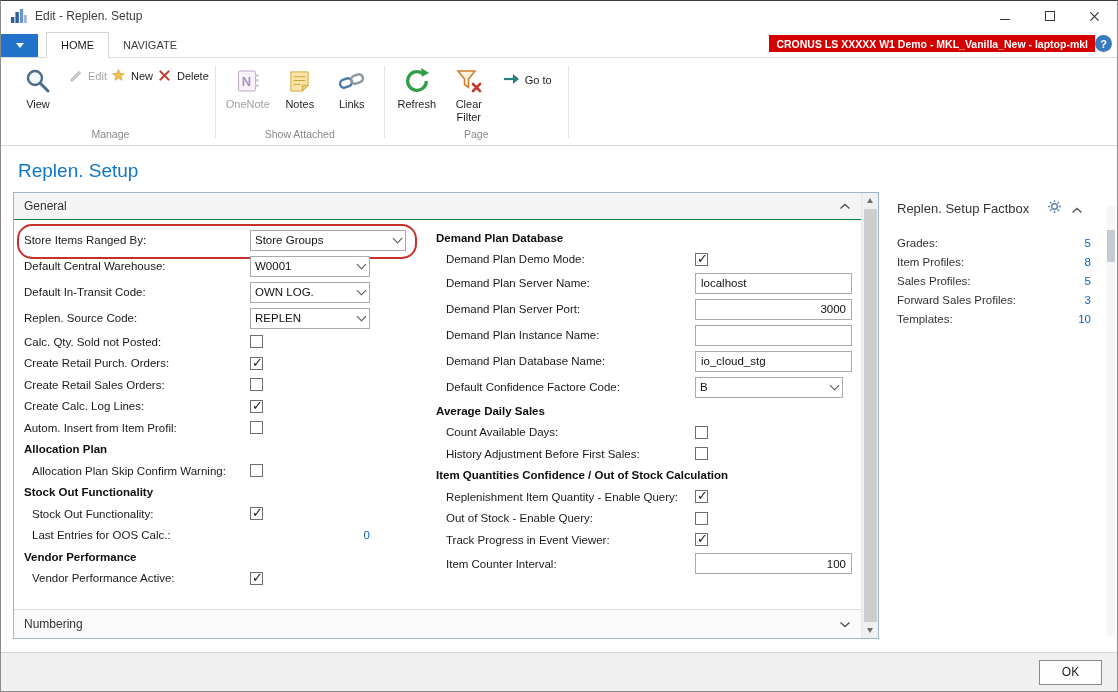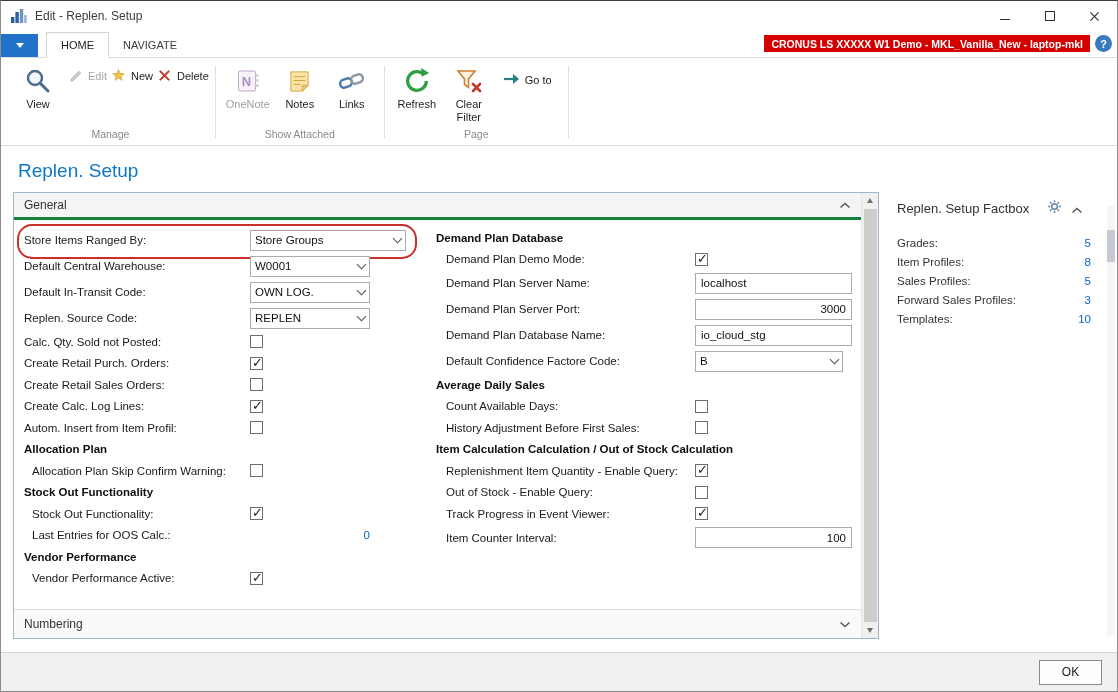--- a/index.html
+++ b/index.html
@@ -15,21 +15,21 @@
   .win-btn { width:45px; display:flex; align-items:center; justify-content:center; }
   .glyph-min { width:10px; border-bottom:1.2px solid #333; margin-top:6px; }
   .glyph-max { width:10px; height:10px; border:1.2px solid #333; }
 
   
   .tabrow { height:27px; display:flex; align-items:flex-end; border-bottom:1px solid #dcdcdc; flex:none; }
   .app-menu { width:37px; height:23px; background:#2073c8; display:flex; align-items:center; justify-content:center; margin:0 8px 0 0; align-self:flex-end; }
   .caret { width:0; height:0; border-left:4px solid transparent; border-right:4px solid transparent; border-top:5px solid #fff; }
   .tab { padding:6px 14px 6px; font-size:11px; color:#3c3c3c; }
   .tab.active { border:1px solid #d4d4d4; border-bottom:1px solid #fff; background:#fff; margin-bottom:-1px; color:#1a1a1a; }
-  .tab-right { margin-left:auto; display:flex; align-items:center; gap:5px; padding-right:5px; margin-bottom:5px; }
+  .tab-right { margin-left:auto; display:flex; align-items:center; padding-right:5px; margin-bottom:5px; }
   .env-badge { background:#d40000; color:#fff; font-size:10.5px; font-weight:bold; padding:2.5px 7px; white-space:nowrap; }
   .help-btn { width:17px; height:17px; border-radius:50%; background:#3a7abe; color:#fff; font-size:11px; font-weight:bold; display:flex; align-items:center; justify-content:center; }
 
   
   .ribbon { height:88px; border-bottom:1px solid #d9d9d9; display:flex; padding:3px 0 0 8px; flex:none; background:#fff; }
   .rgroup { display:flex; flex-direction:column; padding:0 3px; }
   .rgroup-buttons { display:flex; align-items:flex-start; flex:1; }
   .rgroup-label { margin-top:auto; text-align:center; font-size:10.5px; color:#8a8a8a; padding:2px 6px 5px; }
   .rdivider { width:1px; background:#e2e2e2; margin:5px 3px 7px; }
   .rb-big { width:52px; display:flex; flex-direction:column; align-items:center; padding-top:3px; }
@@ -42,21 +42,21 @@
   .rb-small .ic { width:14px; display:flex; justify-content:center; }
   .rb-goto { display:flex; align-items:center; gap:5px; font-size:11px; color:#1e1e1e; margin:12px 10px 0 8px; }
 
   
   .pagetitle-bar { height:46px; padding:14px 0 0 17px; flex:none; }
   .pagetitle { font-size:19px; color:#0e77c8; }
 
   
   .main { flex:1; display:flex; padding:0 12px 13px 12px; overflow:hidden; }
   .content-box { width:866px; flex:none; border:1px solid #9fb6c9; background:#fff; position:relative; display:flex; flex-direction:column; }
-  .fasttab-header { height:27px; display:flex; align-items:center; padding:0 10px; margin-right:17px; background:#f4f4f4; border-bottom:3px solid #15803d; font-size:12px; color:#333; }
+  .fasttab-header { height:27px; display:flex; align-items:center; padding:0 10px; margin-right:17px; background:#f4f4f4; border-bottom:1px solid #15803d; font-size:12px; color:#333; }
   .fasttab-footer { margin-top:auto; height:29px; display:flex; align-items:center; padding:0 10px; margin-right:17px; border-top:1px solid #dedede; font-size:12px; color:#333; background:#fafafa; }
   .ft-chev { margin-left:auto; display:flex; }
 
   .columns { display:flex; padding:7px 0 0 10px; margin-right:17px; }
   .col-left { width:412px; flex:none; }
   .col-right { flex:1; }
 
   .row { display:flex; align-items:center; height:21.5px; position:relative; }
   .row.t-select, .row.t-text { height:26px; }
   .flabel { font-size:11.5px; color:#1a1a1a; white-space:nowrap; }
@@ -378,20 +378,26 @@
                 <span>localhost</span>
               </div>
             </div>
             <div class="row t-text indent">
               <span class="flabel">Demand Plan Server Port:</span>
               <div class="ctl-text right">
                 <span>3000</span>
               </div>
             </div>
             <div class="row t-text indent">
+              <span class="flabel">Demand Plan Instance Name:</span>
+              <div class="ctl-text">
+                <span></span>
+              </div>
+            </div>
+            <div class="row t-text indent">
               <span class="flabel">Demand Plan Database Name:</span>
               <div class="ctl-text">
                 <span>io_cloud_stg</span>
               </div>
             </div>
             <div class="row t-select indent">
               <span class="flabel">Default Confidence Factore Code:</span>
               <div class="ctl-select">
                 <span class="val">B</span>
                 <span class="dd"></span>
@@ -402,21 +408,21 @@
             </div>
             <div class="row t-check indent">
               <span class="flabel">Count Available Days:</span>
               <span class="ctl-check"></span>
             </div>
             <div class="row t-check indent">
               <span class="flabel">History Adjustment Before First Sales:</span>
               <span class="ctl-check"></span>
             </div>
             <div class="row t-header">
-              <span class="hlabel">Item Calculation Calculation / Out of Stock Calculation</span>
+              <span class="hlabel">Item Quantities Confidence / Out of Stock Calculation</span>
             </div>
             <div class="row t-check indent">
               <span class="flabel">Replenishment Item Quantity - Enable Query:</span>
               <span class="ctl-check checked"></span>
             </div>
             <div class="row t-check indent">
               <span class="flabel">Out of Stock - Enable Query:</span>
               <span class="ctl-check"></span>
             </div>
             <div class="row t-check indent">

